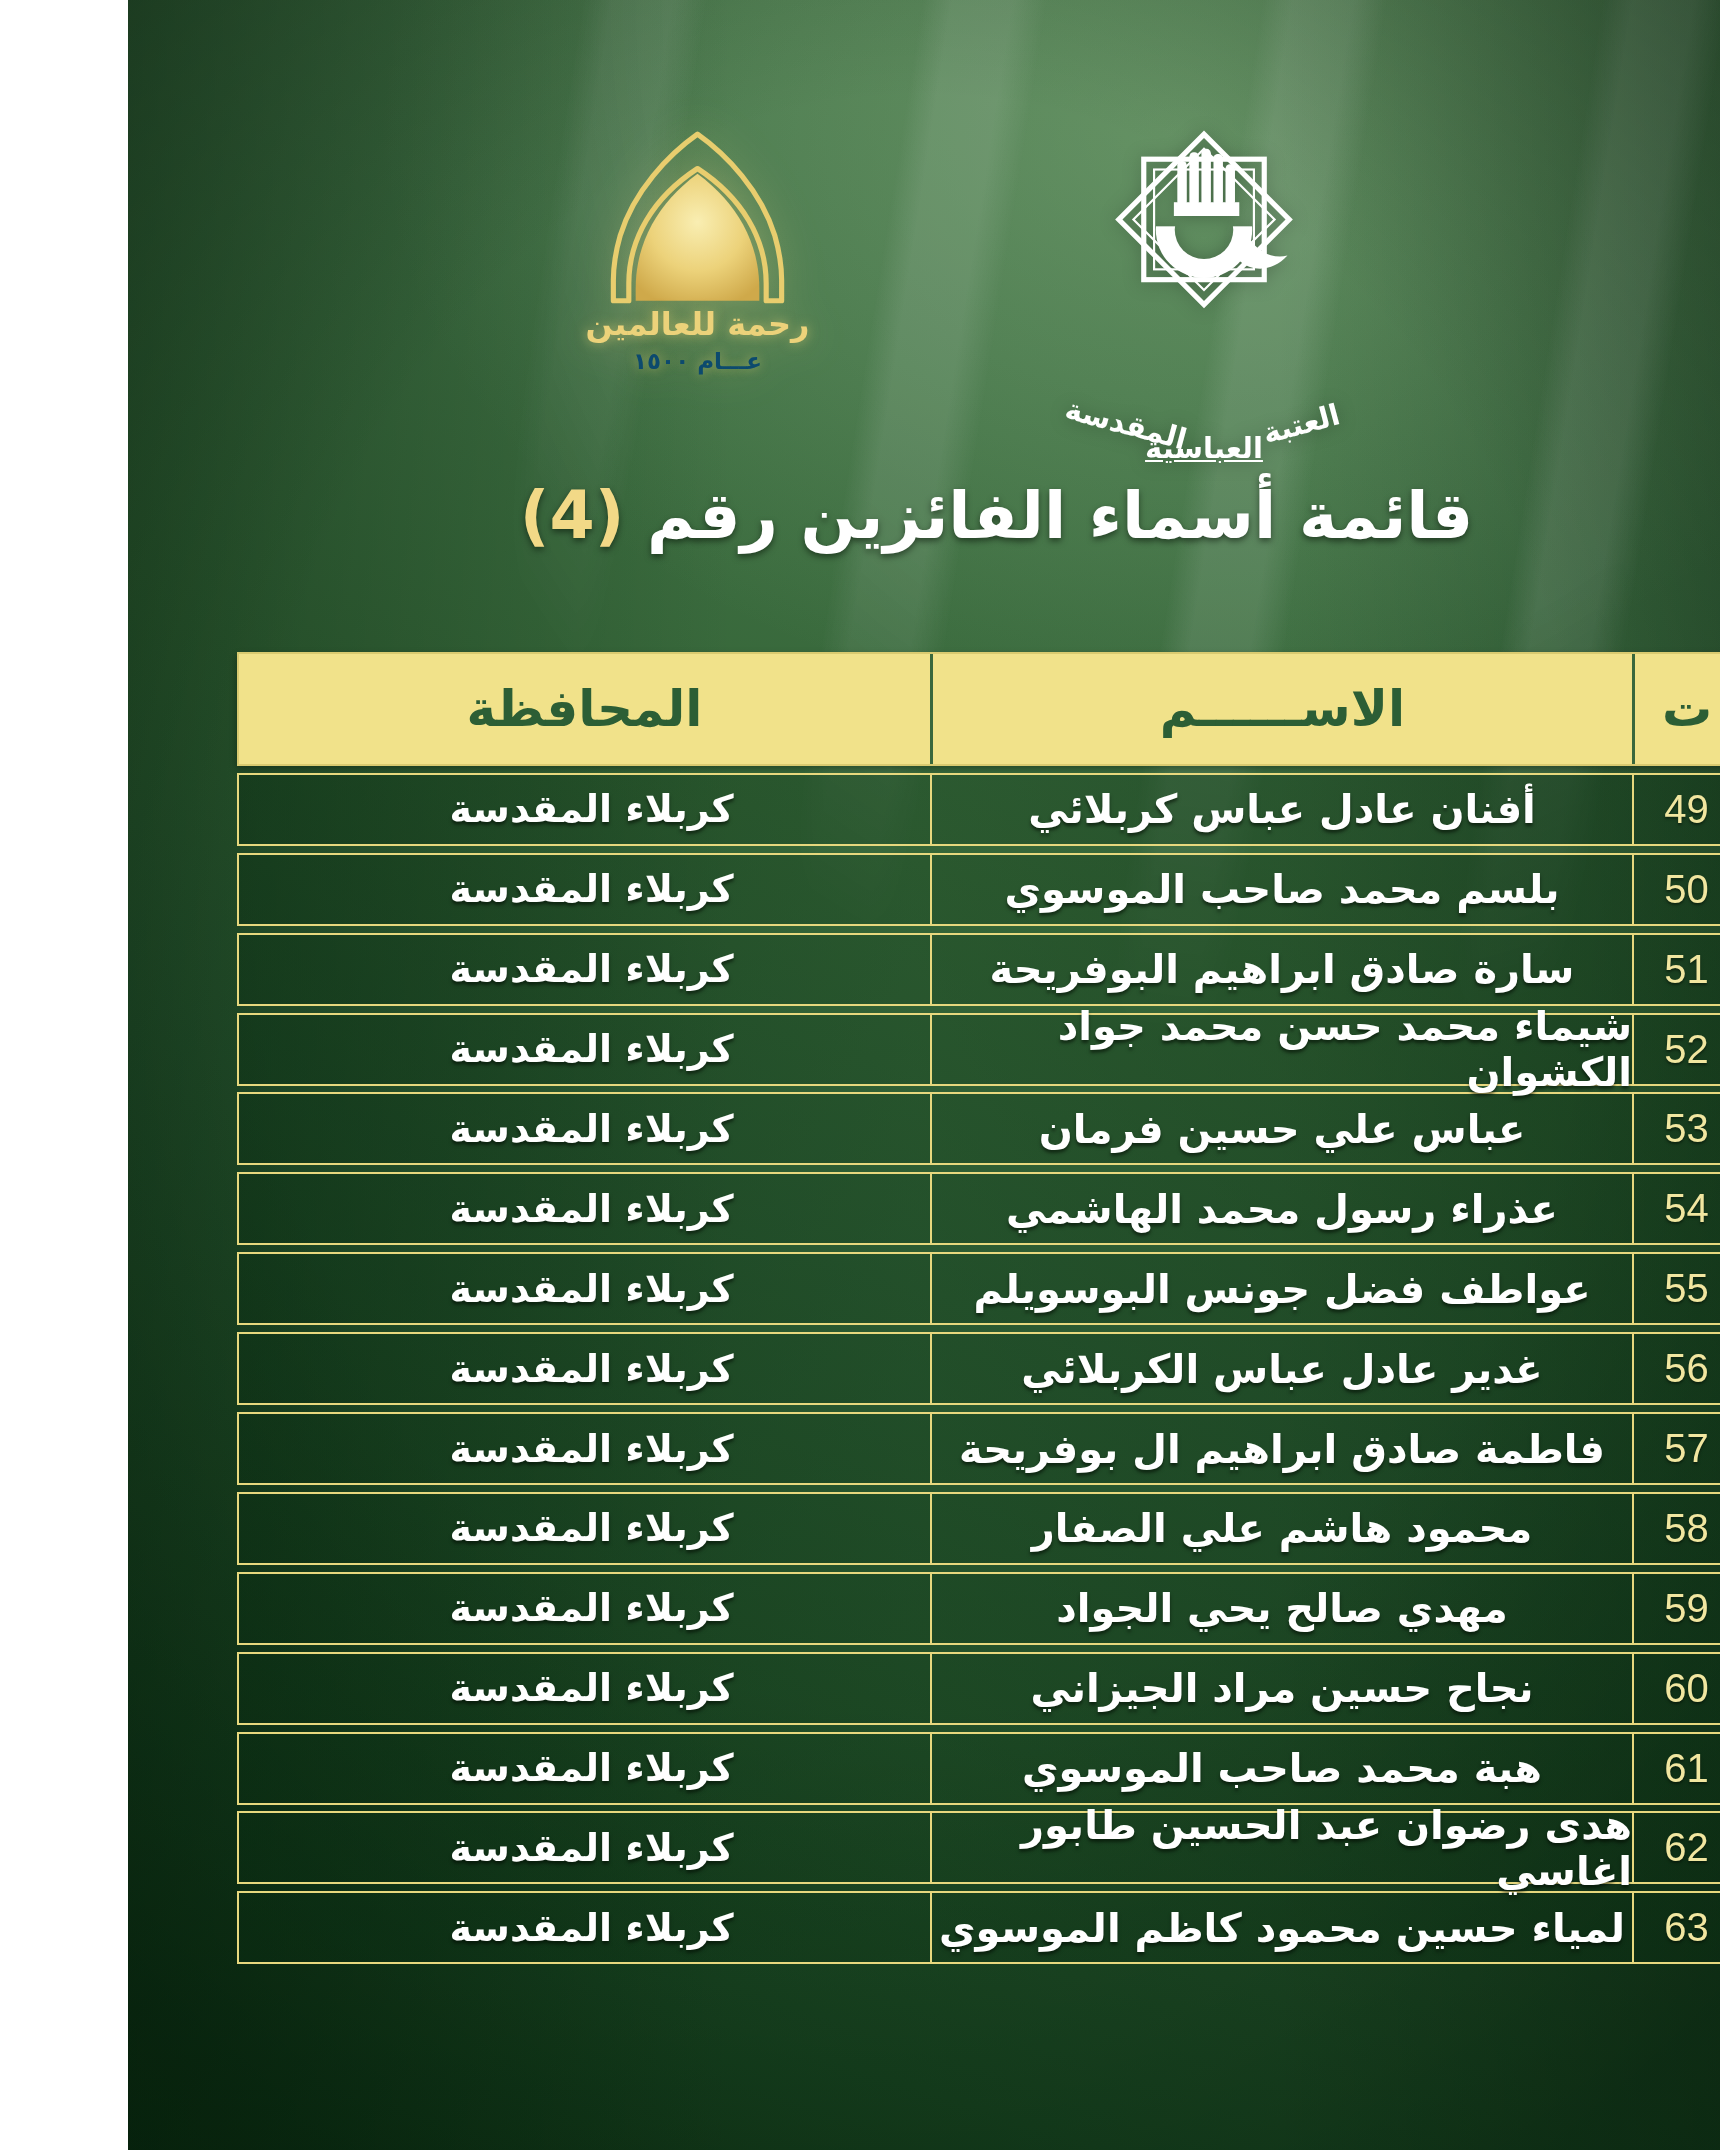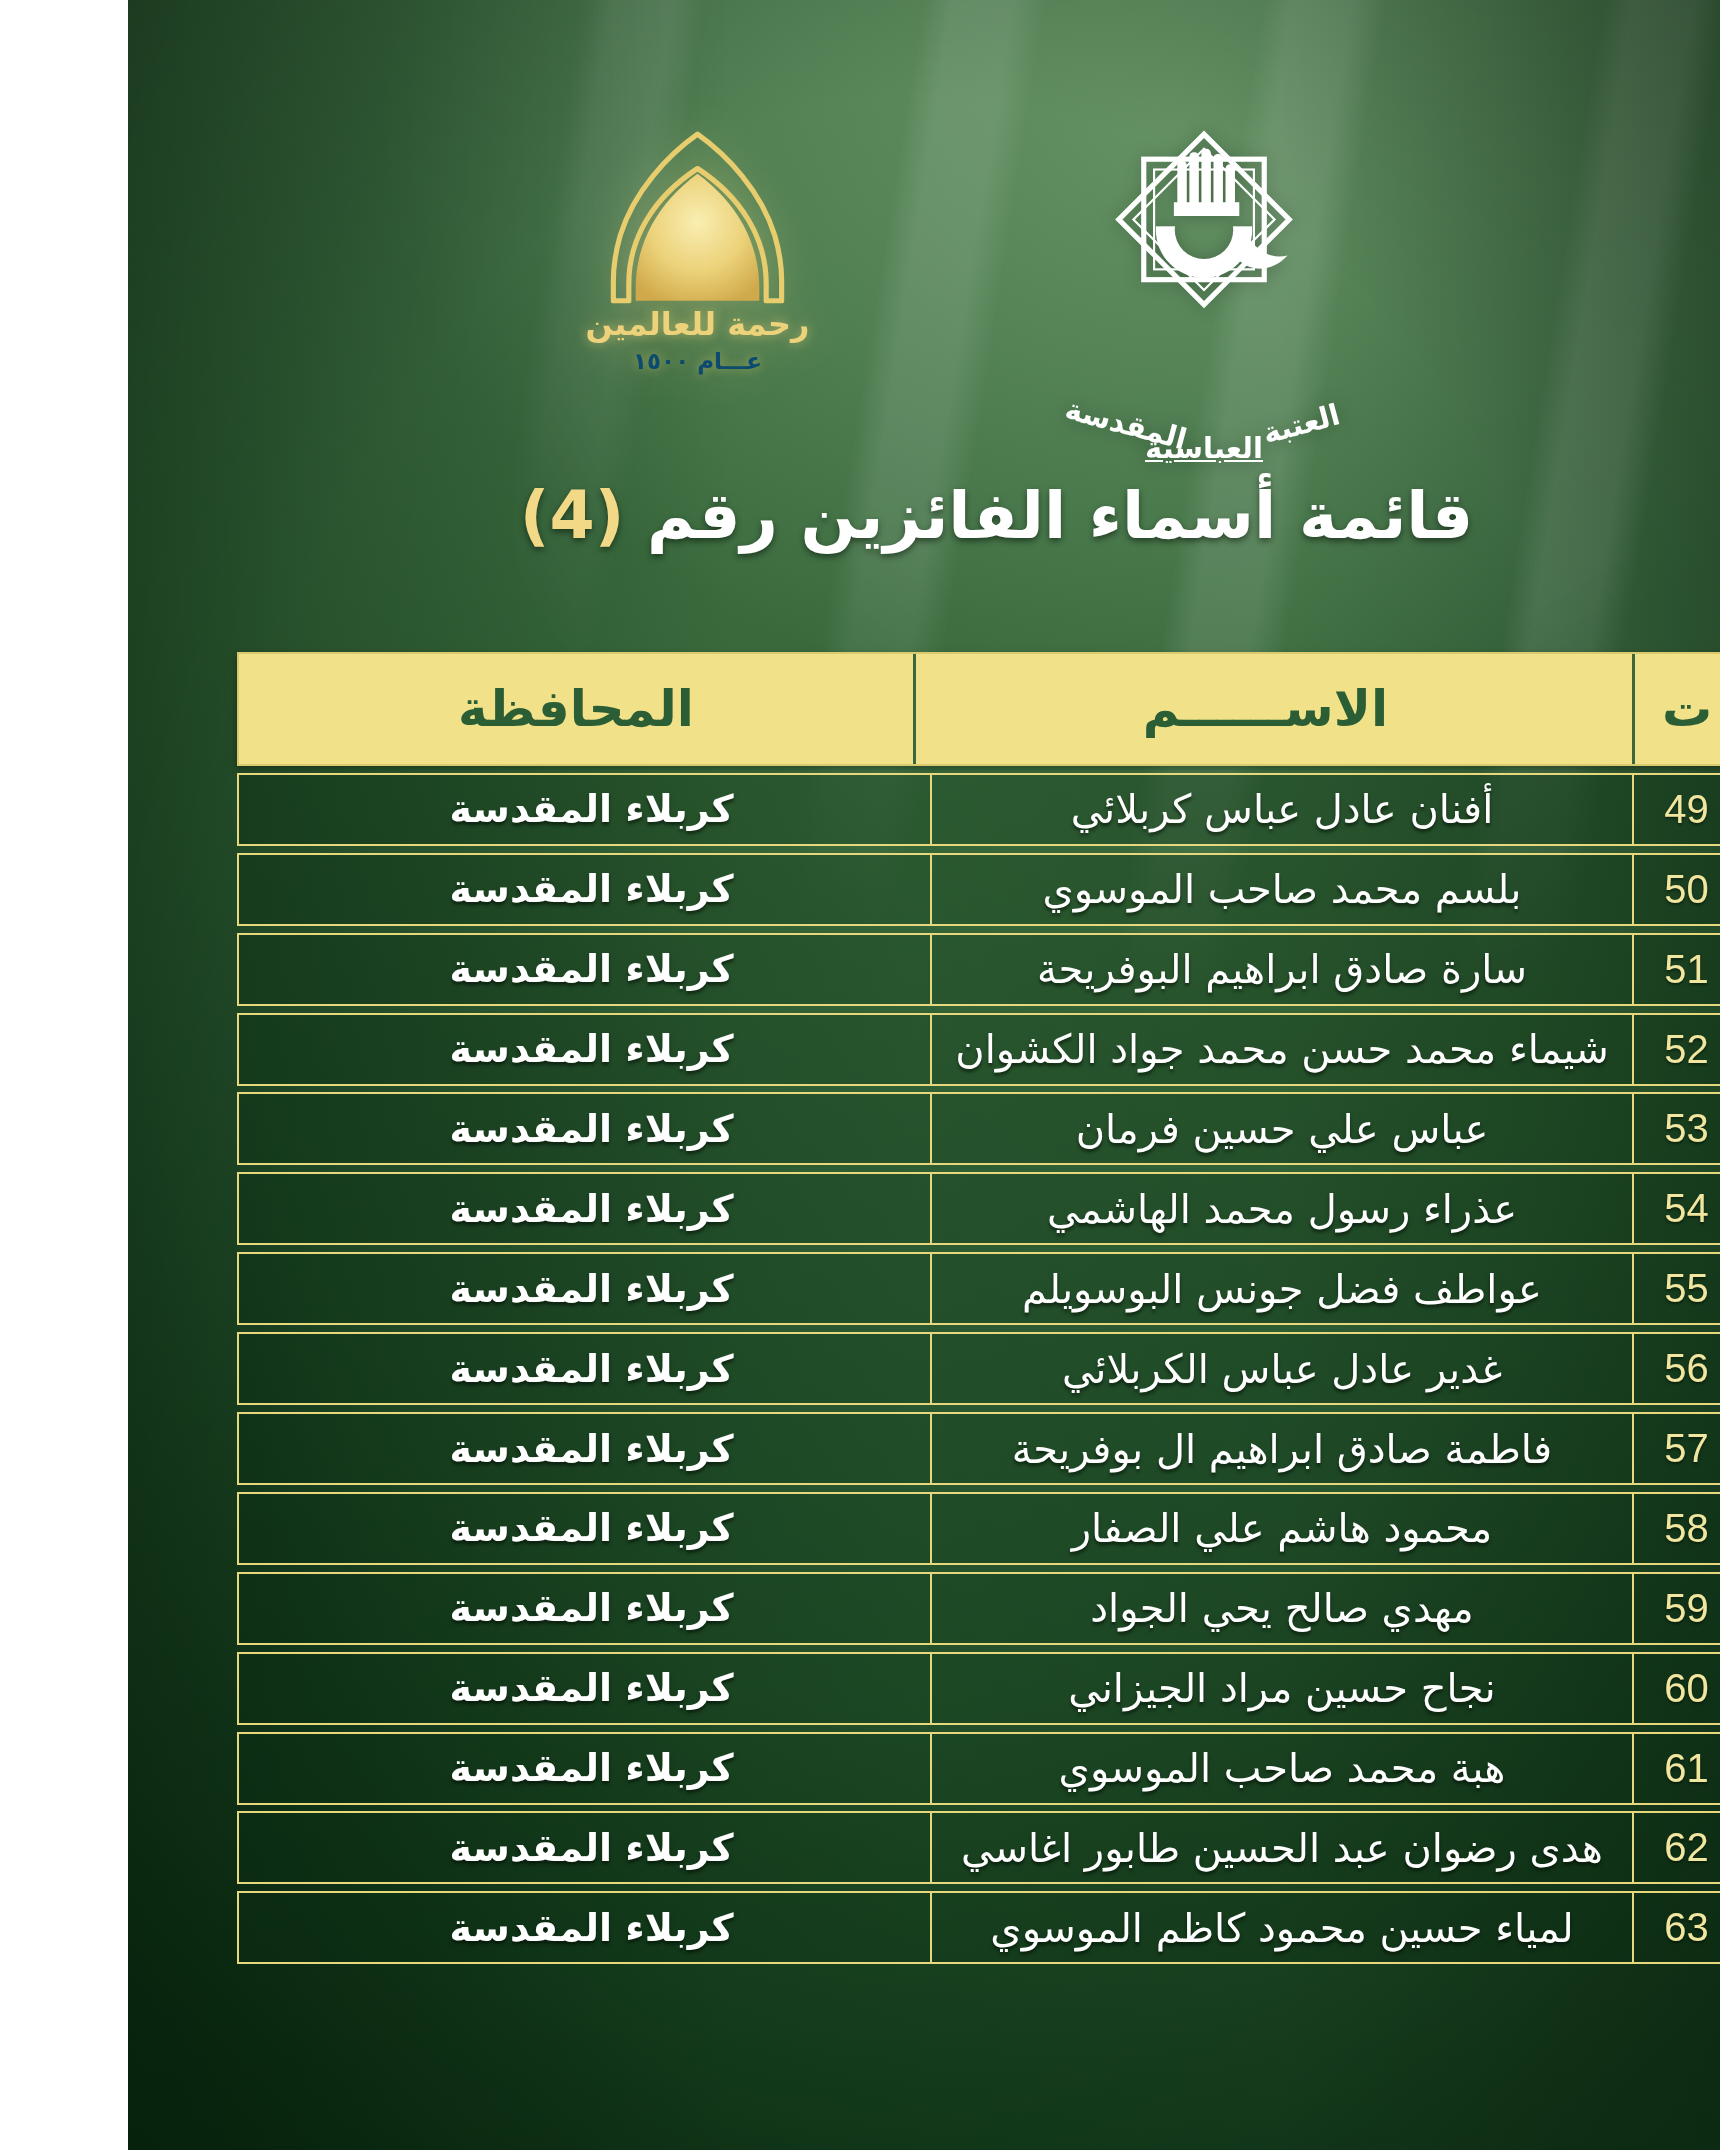--- a/index.html
+++ b/index.html
@@ -56,36 +56,36 @@
   .title .num{color:#f2d987;}
 
   
   .wtable{position:absolute;left:109px;top:652px;width:1504px;direction:rtl;}
   .thead{
     display:flex;flex-direction:row;height:114px;
     background:#f1e28a;border:2.6px solid #d9ca70;box-sizing:border-box;
     color:#2c5e35;font-weight:bold;
     box-shadow:0 2.6px 6.9px rgba(0,10,2,.35);
   }
-  .hcell{display:flex;align-items:center;justify-content:center;box-sizing:border-box;font-size:50px;margin-left:17px;}
+  .hcell{display:flex;align-items:center;justify-content:center;box-sizing:border-box;font-size:50px;}
   .h-no{width:107px;border-left:3.4px solid #3a683c;}
   .h-name{width:702px;border-left:3.4px solid #3a683c;}
   .h-gov{flex:1;}
   .tbody{margin-top:6.9px;}
   .trow{
     display:flex;flex-direction:row;height:73px;margin-bottom:6.9px;
     border:2.6px solid #e7d87e;box-sizing:border-box;
     background:linear-gradient(90deg, rgba(9,43,17,.45) 0%, rgba(14,52,22,.28) 45%, rgba(9,43,17,.45) 100%);
   }
   .cell{display:flex;align-items:center;justify-content:center;box-sizing:border-box;}
   .c-no{width:107px;border-left:2.6px solid #e7d87e;
     font-family:Liberation Sans, sans-serif;
     font-size:40px;color:#f1e6a0;text-shadow:0 1.7px 2.6px rgba(0,10,2,.5);}
   .c-name{width:702px;border-left:2.6px solid #e7d87e;
-    font-size:40px;color:#fff;font-weight:normal;text-shadow:0 2.6px 3.4px rgba(0,10,2,.55);}
+    font-size:40px;color:#fff;font-weight:bold;text-shadow:0 2.6px 3.4px rgba(0,10,2,.55);}
   .c-gov{flex:1;font-size:38px;color:#fff;font-weight:bold;text-shadow:0 2.6px 3.4px rgba(0,10,2,.55);margin-left:14px;}
 </style>
 </head>
 <body>
 
 <div id="canvas">
 
   <div class="bg"></div>
   <div class="rays"></div>
   <div class="vignette"></div>

